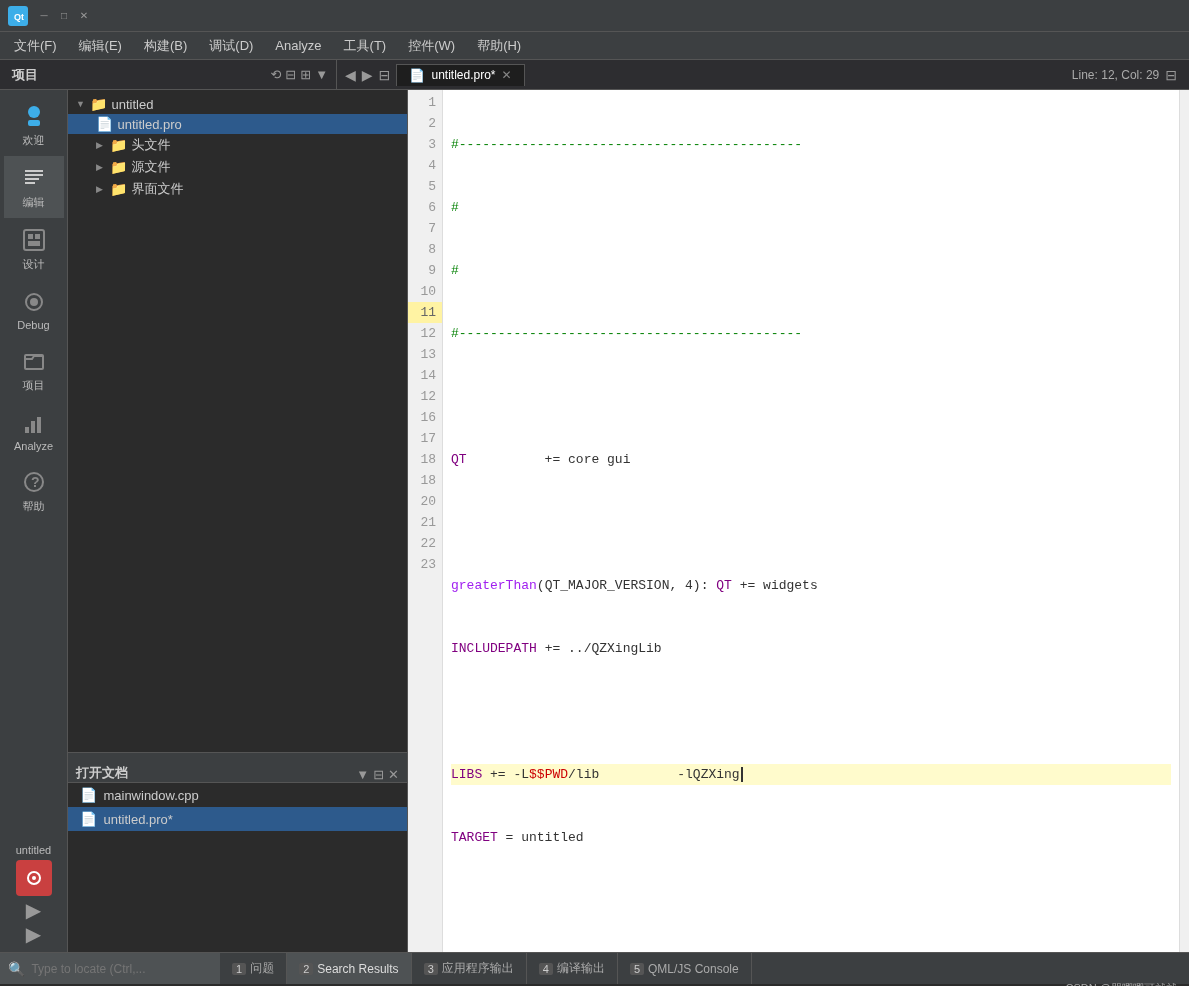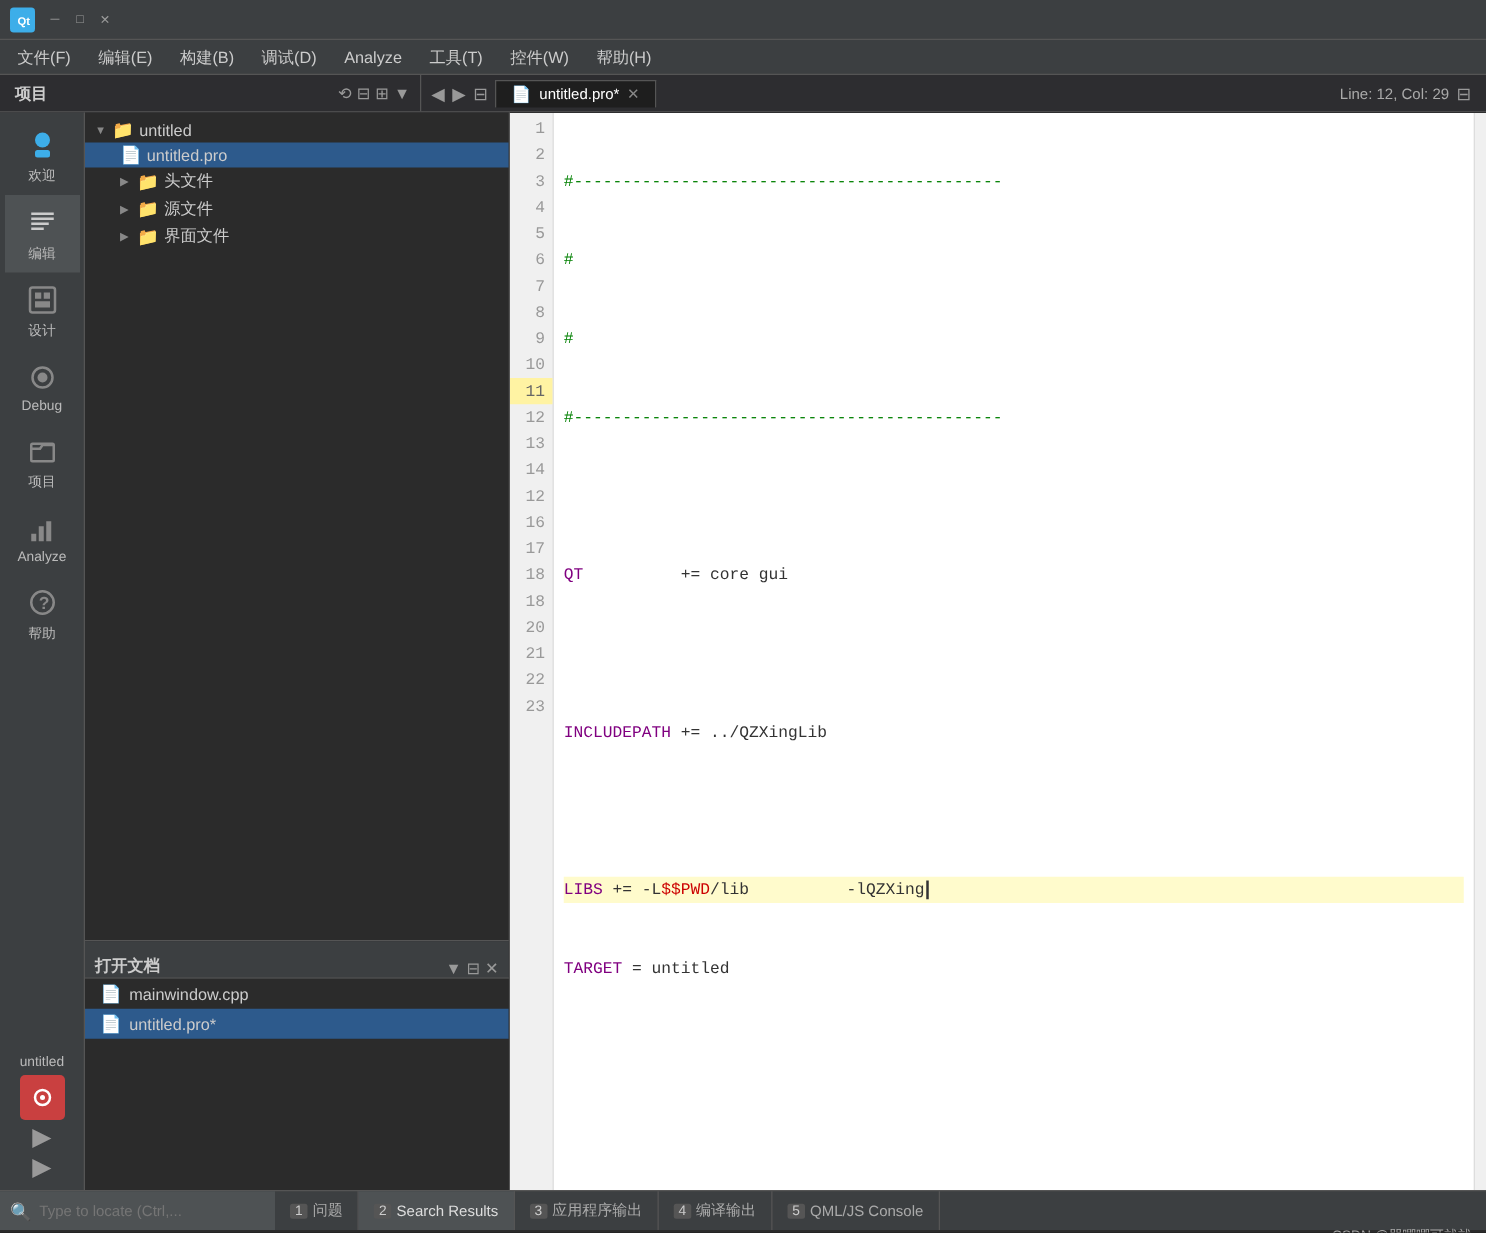--- a/index.html
+++ b/index.html
@@ -524,20 +524,21 @@
       </div>
 
       <div class="code-content">
         <div class="code-line"><span class="c-comment">#--------------------------------------------</span></div>
         <div class="code-line"><span class="c-comment">#</span></div>
         <div class="code-line"><span class="c-comment">#</span></div>
         <div class="code-line"><span class="c-comment">#--------------------------------------------</span></div>
         <div class="code-line"> </div>
         <div class="code-line"><span class="c-purple">QT</span><span class="c-normal">          += </span><span class="c-normal">core gui</span></div>
         <div class="code-line"> </div>
+        <div class="code-line"><span class="c-magenta">greaterThan</span><span class="c-normal">(</span><span class="c-normal">QT_MAJOR_VERSION</span><span class="c-normal">, 4): </span><span class="c-purple">QT</span><span class="c-normal"> += widgets</span></div>
         <div class="code-line"><span class="c-purple">INCLUDEPATH</span><span class="c-normal"> += ../QZXingLib</span></div>
         <div class="code-line"> </div>
         <div class="code-line line-highlight"><span class="c-purple">LIBS</span><span class="c-normal"> += -L</span><span class="c-red">$$PWD</span><span class="c-normal">/lib          -lQZXing</span><span style="border-left:2px solid #333; margin-left:1px;"> </span></div>
         <div class="code-line"><span class="c-purple">TARGET</span><span class="c-normal"> = untitled</span></div>
         
         
         
         
         
         

